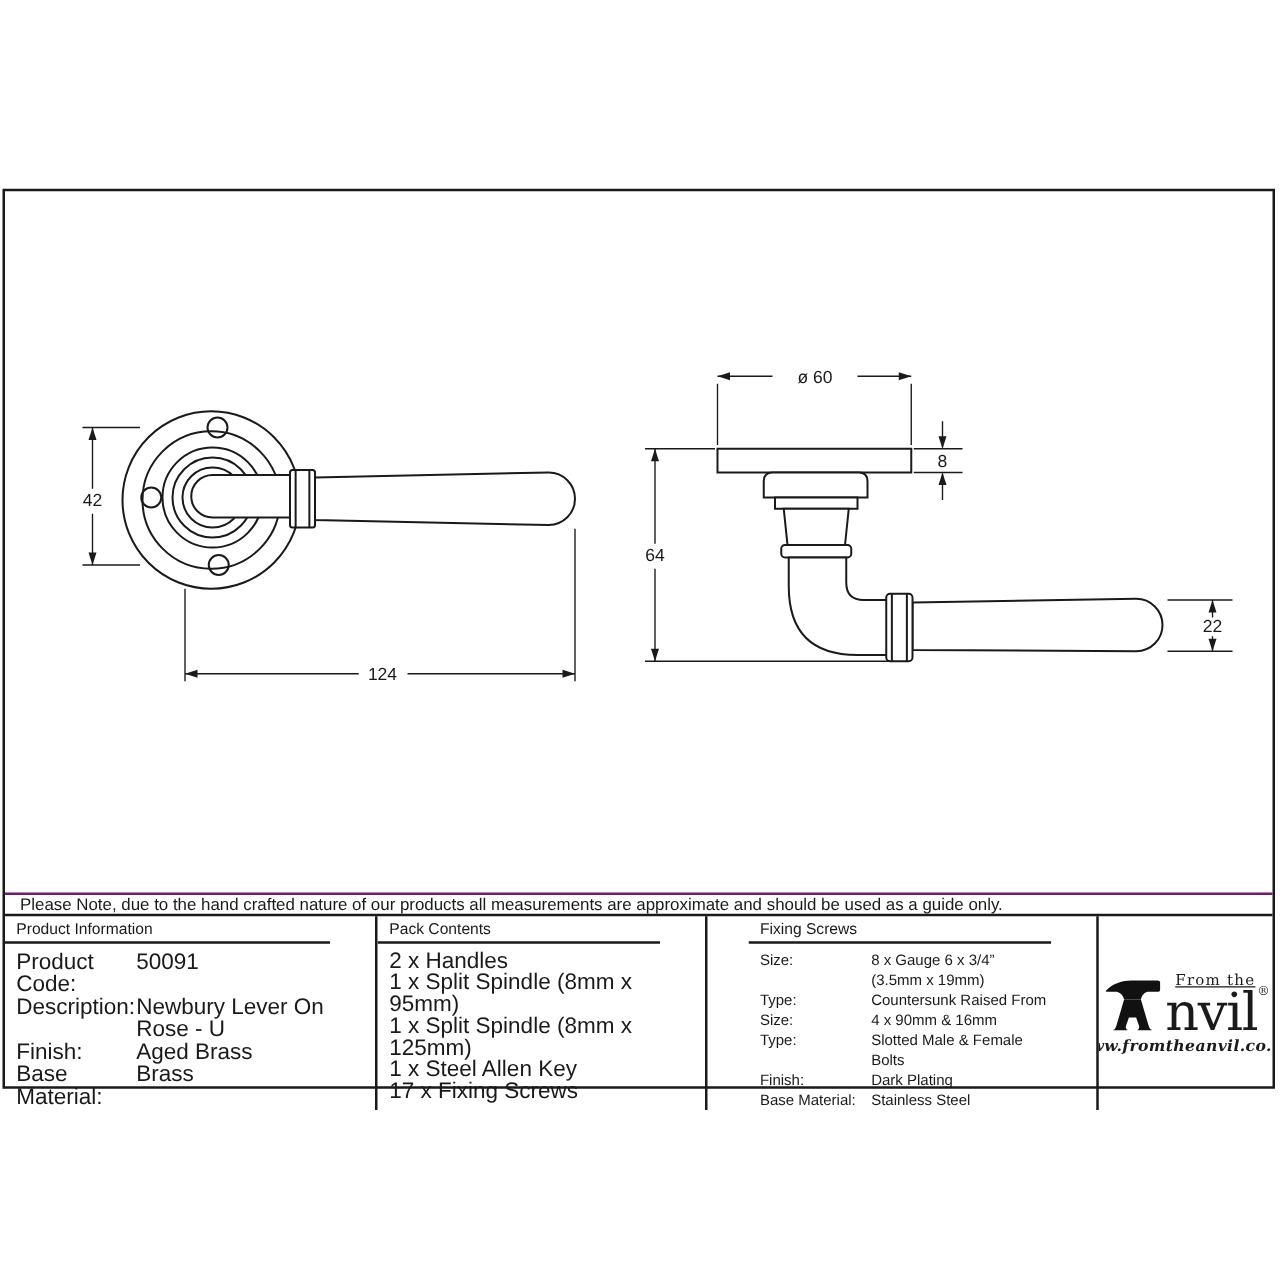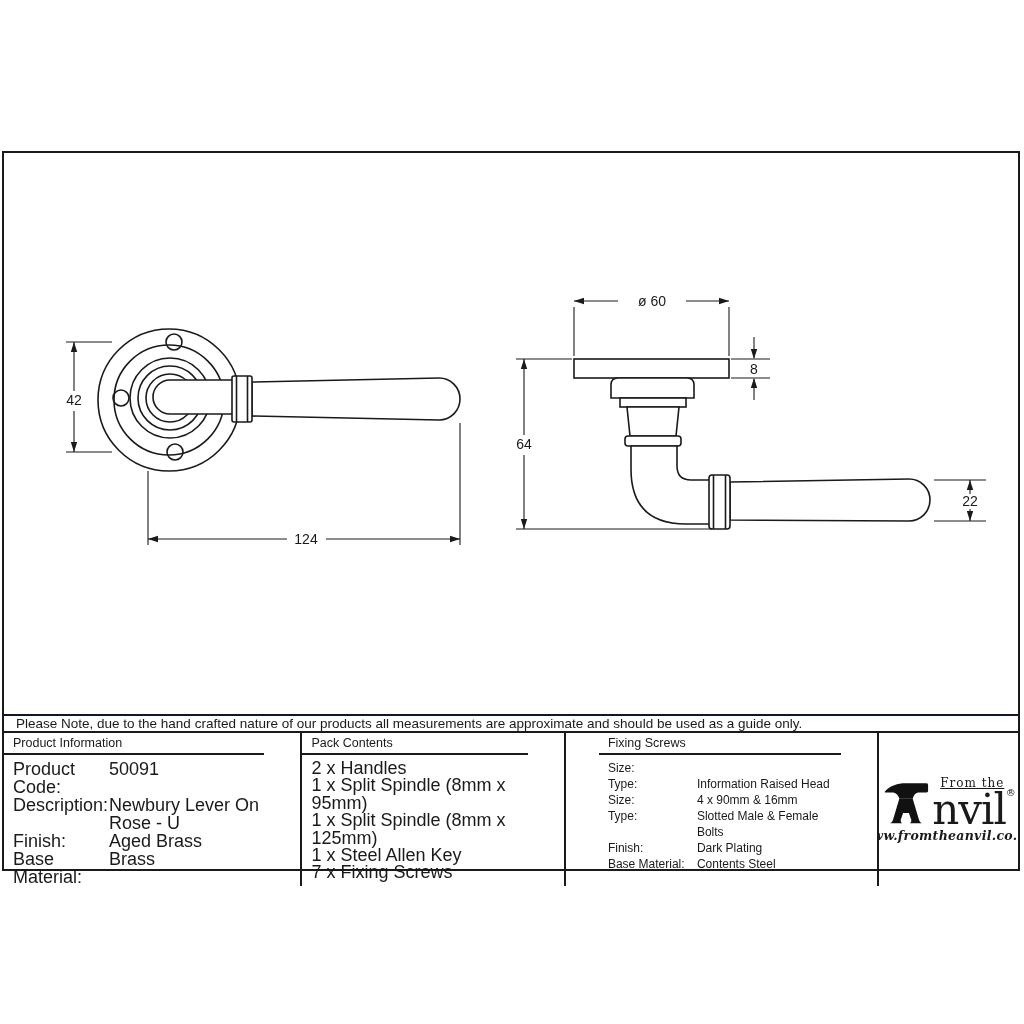--- a/index.html
+++ b/index.html
@@ -2,21 +2,21 @@
 <html><head>
 <meta charset="utf-8">
 <style>
   * { margin:0; padding:0; box-sizing:border-box; }
   html,body { width:1024px; height:1024px; background:#ffffff;
     font-family:"Liberation Sans", sans-serif; color:#1a1a1a; }
   #sheet { position:absolute; left:2px; top:151px; width:1018px; height:720px;
     border:2px solid #1a1a1a; background:#fff; display:flex; flex-direction:column; }
   #drawing-area { height:561px; position:relative; }
   #drawing-area svg { display:block; }
-  #note-row { height:33px; border-top:2px solid #0f172a; display:flex; align-items:center;
+  #note-row { height:33px; border-top:2px solid #701a75; display:flex; align-items:center;
     padding-left:12px; font-size:13.5px; }
   #spec-table { flex:1; border-top:2px solid #1a1a1a; display:flex; }
   .col { height:100%; overflow:hidden; }
   .col + .col { border-left:2px solid #1a1a1a;margin-left:36px; }
   .col-1 { width:313px; }
   .col-2 { width:273px; }
   .col-3 { width:326px;padding-left:33px; }
   .col-4 { width:169px; display:flex; align-items:center; justify-content:center; }
   .col-head { height:22px; border-bottom:2px solid #1a1a1a; display:flex; align-items:center;
     padding-left:9px; font-size:12.5px; }
@@ -178,49 +178,50 @@
       </div>
     </div>
 
     <div class="col col-2">
       <div class="col-head">Pack Contents</div>
       <div class="col-body">
         <div class="pc-item">2 x Handles</div>
         <div class="pc-item">1 x Split Spindle (8mm x 95mm)</div>
         <div class="pc-item">1 x Split Spindle (8mm x 125mm)</div>
         <div class="pc-item">1 x Steel Allen Key</div>
-        <div class="pc-item">7 x Fixing Screws</div>
+        <div class="pc-item">17 x Fixing Screws</div>
       </div>
     </div>
 
     <div class="col col-3">
       <div class="col-head">Fixing Screws</div>
       <div class="col-body">
         <div class="kv-row">
           <span class="kv-label">Size:</span>
+          <span class="kv-value">8 x Gauge 6 x 3/4” (3.5mm x 19mm)</span>
         </div>
         <div class="kv-row">
           <span class="kv-label">Type:</span>
-          <span class="kv-value">Information Raised Head</span>
+          <span class="kv-value">Countersunk Raised From</span>
         </div>
         <div class="kv-row">
           <span class="kv-label">Size:</span>
           <span class="kv-value">4 x 90mm &amp; 16mm</span>
         </div>
         <div class="kv-row">
           <span class="kv-label">Type:</span>
           <span class="kv-value">Slotted Male &amp; Female Bolts</span>
         </div>
         <div class="kv-row">
           <span class="kv-label">Finish:</span>
           <span class="kv-value">Dark Plating</span>
         </div>
         <div class="kv-row">
           <span class="kv-label">Base Material:</span>
-          <span class="kv-value">Contents Steel</span>
+          <span class="kv-value">Stainless Steel</span>
         </div>
       </div>
     </div>
 
     <div class="col col-4">
       <div class="logo">
         <div class="logo-row">
           <svg class="anvil-glyph" viewBox="0 0 100 100">
             <path fill="#111" d="M6,26 C16,14 34,9 48,9 L92,9 Q96,9 96,12 L96,25 Q96,28 93,28 L75,28 C68,30 65,36 64,41 L36,41 C35,35 31,30 24,28 L8,28 Q4,28 6,26 Z"></path>
             <path fill="#111" d="M36,41 L64,41 L77,85 Q78,90 83,92 L58,92 Q62,90 61,85 L56,71 L44,71 L39,85 Q38,90 42,92 L17,92 Q22,90 23,85 Z"></path>

